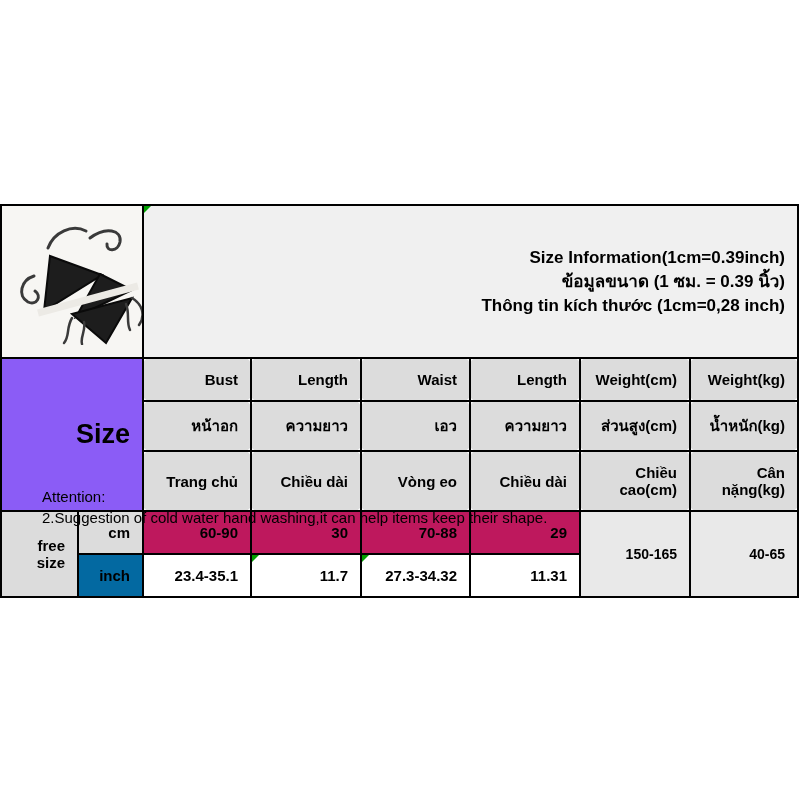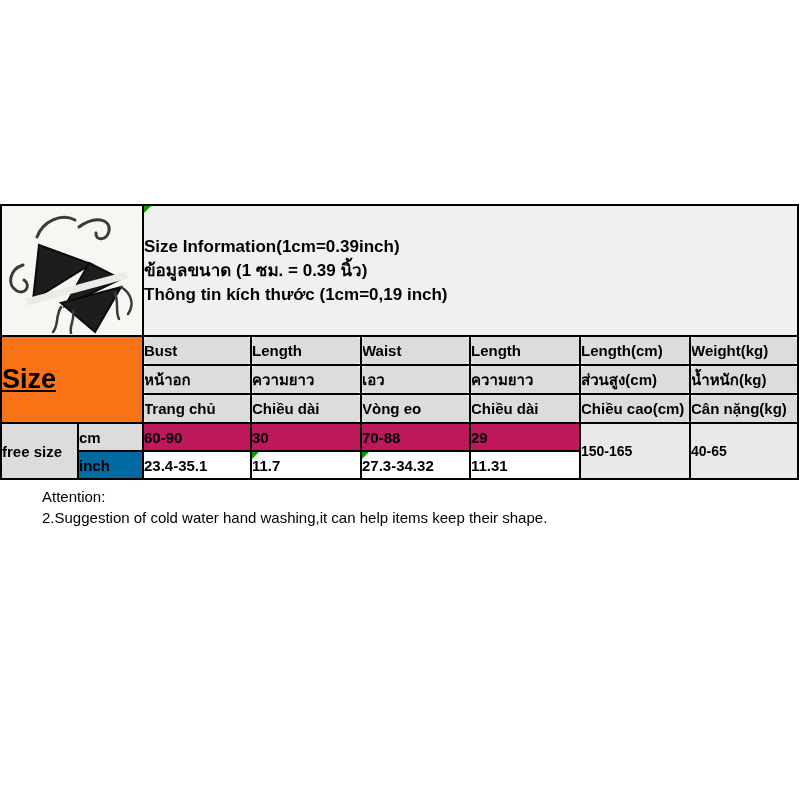--- a/index.html
+++ b/index.html
@@ -1,24 +1,24 @@
 <!DOCTYPE html>
 <html><head>
 <meta charset="utf-8">
 <style>
   html,body{margin:0;padding:0;background:#fff;}
   .frame{position:relative;width:800px;height:800px;background:#ffffff;overflow:hidden;
          font-family:"Liberation Sans","DejaVu Sans",sans-serif;color:#000;}
   table.size-table{position:absolute;top:204px;left:0;width:798px;border-collapse:collapse;table-layout:fixed;}
-  table.size-table td{border:2px solid #000;text-align:left;vertical-align:middle;
-         position:relative;padding:0;overflow:hidden;}
+  table.size-table td{border:2px solid #000;text-align:right;vertical-align:middle;
+         position:relative;padding:12px;overflow:hidden;}
   .title-cell{background:#f0f0f0;font-weight:bold;font-size:17px;line-height:24px;}
   .img-cell{background:#f7f6f3;}
   .head-cell{background:#dcdcdc;font-weight:bold;font-size:15px;border-radius:7px;}
-  .size-cell{background:#f97316;font-weight:bold;font-size:27px;text-decoration:underline;}
+  .size-cell{background:#8b5cf6;font-weight:bold;font-size:27px;}
   .rowlabel-cell{background:#dcdcdc;font-weight:bold;font-size:15px;margin-left:36px;}
   .unit-cm{background:#dcdcdc;font-weight:bold;font-size:15px;}
   .unit-inch{background:#0369a1;font-weight:bold;font-size:15px;}
   .data-cm{background:#be185d;font-weight:bold;font-size:15px;}
   .data-inch{background:#ffffff;font-weight:bold;font-size:15px;}
   .data-merged{background:#e9e9e9;font-weight:bold;font-size:14px;}
   tr.title-row{height:131px;}
   tr.head-row{height:29px;}
   tr.data-row{height:28px;}
   .corner-marker{position:absolute;top:0;left:0;width:0;height:0;
@@ -63,31 +63,31 @@
             <path d="M112,86 C116,96 112,104 116,112"></path>
             <path d="M58,100 C52,110 56,118 50,125"></path>
             <path d="M70,104 C72,113 66,119 68,126"></path>
           </g>
         </svg>
       </td>
       <td class="title-cell" colspan="6">
         <span class="corner-marker"></span>
         <div>Size Information(1cm=0.39inch)</div>
         <div>ข้อมูลขนาด (1 ซม. = 0.39 นิ้ว)</div>
-        <div>Thông tin kích thước (1cm=0,19 inch)</div>
+        <div>Thông tin kích thước (1cm=0,28 inch)</div>
       </td>
     </tr>
 
     <tr class="head-row">
       <td class="size-cell" colspan="2" rowspan="3">Size</td>
       <td class="head-cell">Bust</td>
       <td class="head-cell">Length</td>
       <td class="head-cell">Waist</td>
       <td class="head-cell">Length</td>
-      <td class="head-cell">Length(cm)</td>
+      <td class="head-cell">Weight(cm)</td>
       <td class="head-cell">Weight(kg)</td>
     </tr>
 
     <tr class="head-row">
       <td class="head-cell">หน้าอก</td>
       <td class="head-cell">ความยาว</td>
       <td class="head-cell">เอว</td>
       <td class="head-cell">ความยาว</td>
       <td class="head-cell">ส่วนสูง(cm)</td>
       <td class="head-cell">น้ำหนัก(kg)</td>

